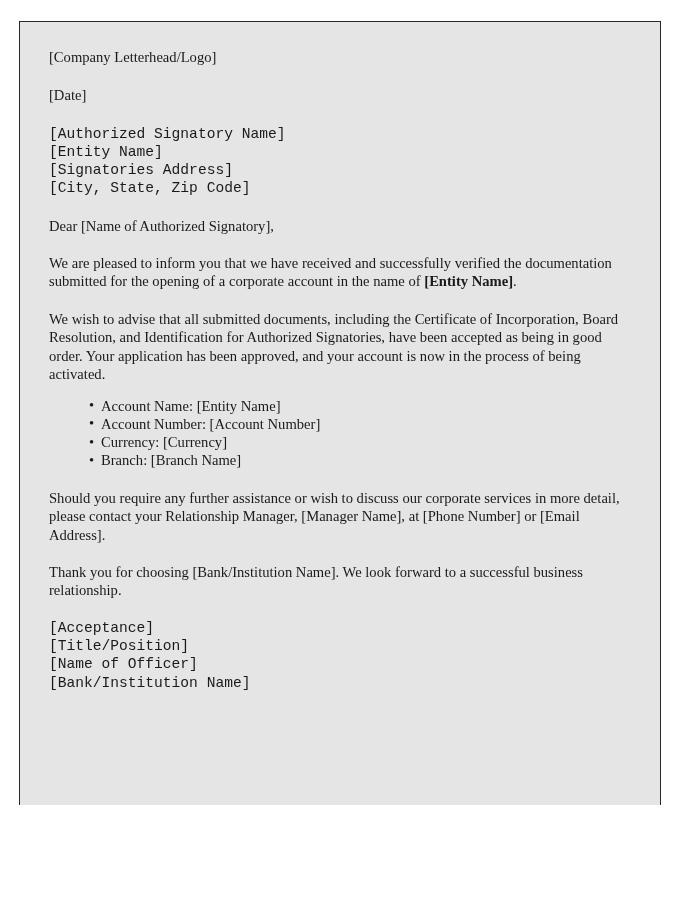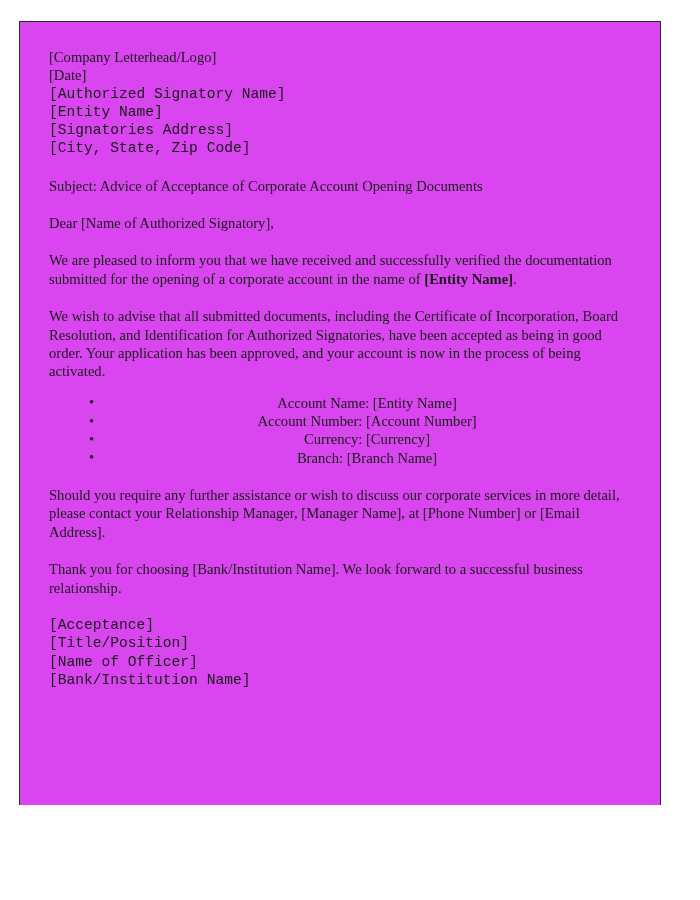--- a/index.html
+++ b/index.html
@@ -19,54 +19,53 @@
     position: absolute;
     left: 19px;
     top: 21px;
     width: 642px;
     height: 784px;
     border-left: 1.5px solid #2a2a2a;
     border-right: 1.5px solid #2a2a2a;
     border-top: 1.5px solid #2a2a2a;
     border-bottom: none;
     box-sizing: border-box;
-    background: #d946ef;
+    background: #e5e5e5;
   }
 
   .letter-body {
     position: absolute;
     left: 29px;
     top: 26px;
     width: 584px;
   }
 
   .block {
     font-size: 14.6px;
     line-height: 18.3px;
     text-align: left;
     color: #1a1a1a;
   }
 
-  .gap-lg { }
+  .gap-lg { margin-top: 20px; }
   .gap-md { margin-top: 19px; }
 
   .addr-line { display: block; font-family: Liberation Mono, monospace; }
 
   .para {
     font-size: 14.6px;
     line-height: 18.4px;
   }
 
   .bold { font-weight: bold; }
 
   ul.details-list {
     margin: 13px 0 0 0;
     padding: 0 0 0 40px;
     list-style: none;
-    text-align: center;
   }
   ul.details-list li {
     position: relative;
     font-size: 14.6px;
     line-height: 18.3px;
     padding-left: 12px;
   }
   ul.details-list li::before {
     content: "\2022";
     position: absolute;
@@ -86,21 +85,20 @@
 
     <div class="block gap-lg">[Date]</div>
 
     <div class="block gap-lg">
       <span class="addr-line">[Authorized Signatory Name]</span>
       <span class="addr-line">[Entity Name]</span>
       <span class="addr-line">[Signatories Address]</span>
       <span class="addr-line">[City, State, Zip Code]</span>
     </div>
 
-    <div class="block gap-md">Subject: Advice of Acceptance of Corporate Account Opening Documents</div>
 
     <div class="block gap-md">Dear [Name of Authorized Signatory],</div>
 
     <div class="block para gap-md"><span>We are pleased to inform you that we have received and successfully verified the documentation submitted for the opening of a corporate account in the name of </span><span class="bold">[Entity Name]</span><span>.</span></div>
 
     <div class="block para gap-md">We wish to advise that all submitted documents, including the Certificate of Incorporation, Board Resolution, and Identification for Authorized Signatories, have been accepted as being in good order. Your application has been approved, and your account is now in the process of being activated.</div>
 
 
     <ul class="details-list">
       <li>Account Name: [Entity Name]</li>

